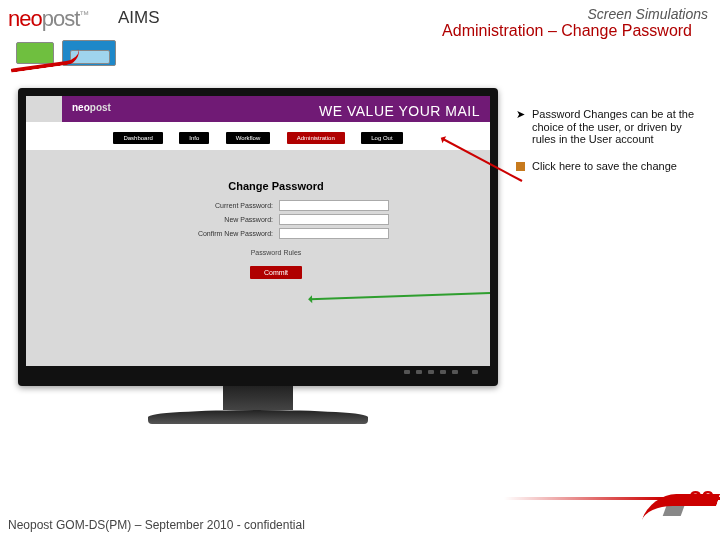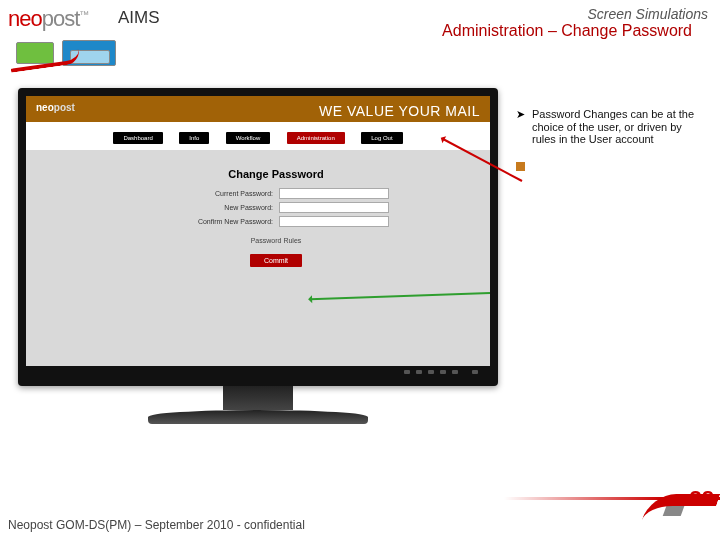--- a/index.html
+++ b/index.html
@@ -25,29 +25,29 @@
   .bezel { background: #111; padding: 8px; border-radius: 4px; box-shadow: 0 2px 6px rgba(0,0,0,.4); }
   .screen { background: #d9d9d9; width: 100%; height: 270px; position: relative; overflow: hidden; }
   .stand-neck { width: 70px; height: 24px; background: linear-gradient(#222,#444); margin: 0 auto; }
   .stand-base { width: 220px; height: 14px; background: linear-gradient(#222,#555); margin: 0 auto; border-radius: 50% 50% 4px 4px; }
   .bezel-btns { height: 12px; background: #111; position: relative; }
   .bezel-btns span { position: absolute; width: 6px; height: 4px; background: #555; top: 4px; border-radius: 1px; }
   .bb1 { right: 80px; } .bb2 { right: 68px; } .bb3 { right: 56px; } .bb4 { right: 44px; } .bb5 { right: 32px; }
   .led { position: absolute; right: 12px; top: 4px; width: 5px; height: 5px; background: #3f3; border-radius: 50%; }
 
   
-  .hdr { background: #a16207; color: #fff; height: 26px; position: relative; }
+  .hdr { background: #701a75; color: #fff; height: 26px; position: relative; margin-left: 36px; }
   .hdr-logo { position: absolute; left: 10px; top: 6px; font-size: 10px; font-weight: bold; }
   .hdr-logo .p2 { color: #ddd; }
   .hdr-tag { position: absolute; right: 10px; top: 7px; font-size: 14px; letter-spacing: .5px; }
   .nav { background: #fff; text-align: center; padding: 4px 0 6px; }
   .nav span { display: inline-block; background: #000; color: #fff; font-size: 6px; padding: 3px 10px; margin: 0 6px; border-radius: 1px; }
   .nav span.active { background: #b00000; }
 
-  .form-area { text-align: center; padding-top: 18px; margin-left: 36px; }
+  .form-area { text-align: center; padding-top: 30px; margin-left: 36px; }
   .form-title { font-weight: bold; font-size: 11px; margin-bottom: 8px; color: #000; }
   .frow { font-size: 7px; color: #333; margin: 3px 0; display: flex; justify-content: center; align-items: center; gap: 6px; }
   .frow label { width: 110px; text-align: right; }
   .frow .inp { width: 110px; height: 11px; background: #fff; border: 1px solid #aaa; }
   .rules { font-size: 7px; color: #444; margin-top: 10px; }
   .submit { display: inline-block; background: #b00000; color: #fff; font-size: 7px; padding: 3px 14px; margin-top: 10px; border-radius: 1px; position: relative; }
 
   
   .callouts { position: absolute; right: 14px; top: 108px; width: 190px; font-size: 11px; color: #111; line-height: 1.15; }
   .callouts .item { display: flex; margin-bottom: 14px; }
@@ -138,20 +138,21 @@
 <div class="arrow arr-red"></div>
 <div class="arrow arr-green"></div>
 
 <div class="callouts">
   <div class="item">
     <div class="mk"><span class="mk-arrow">➤</span></div>
     <div>Password Changes can be at the choice of the user, or driven by rules in the User account</div>
   </div>
   <div class="item">
     <div class="mk"><span class="mk-sq"></span></div>
+    <div>Click here to save the change</div>
   </div>
 </div>
 
 <div class="bar"></div>
 <div class="corner-swoosh">
   <div class="cs2"></div>
     <div class="cs1"></div>
 </div>
 <div class="page-num">38</div>
 <div class="footer">Neopost GOM-DS(PM) – September 2010 - confidential</div>

